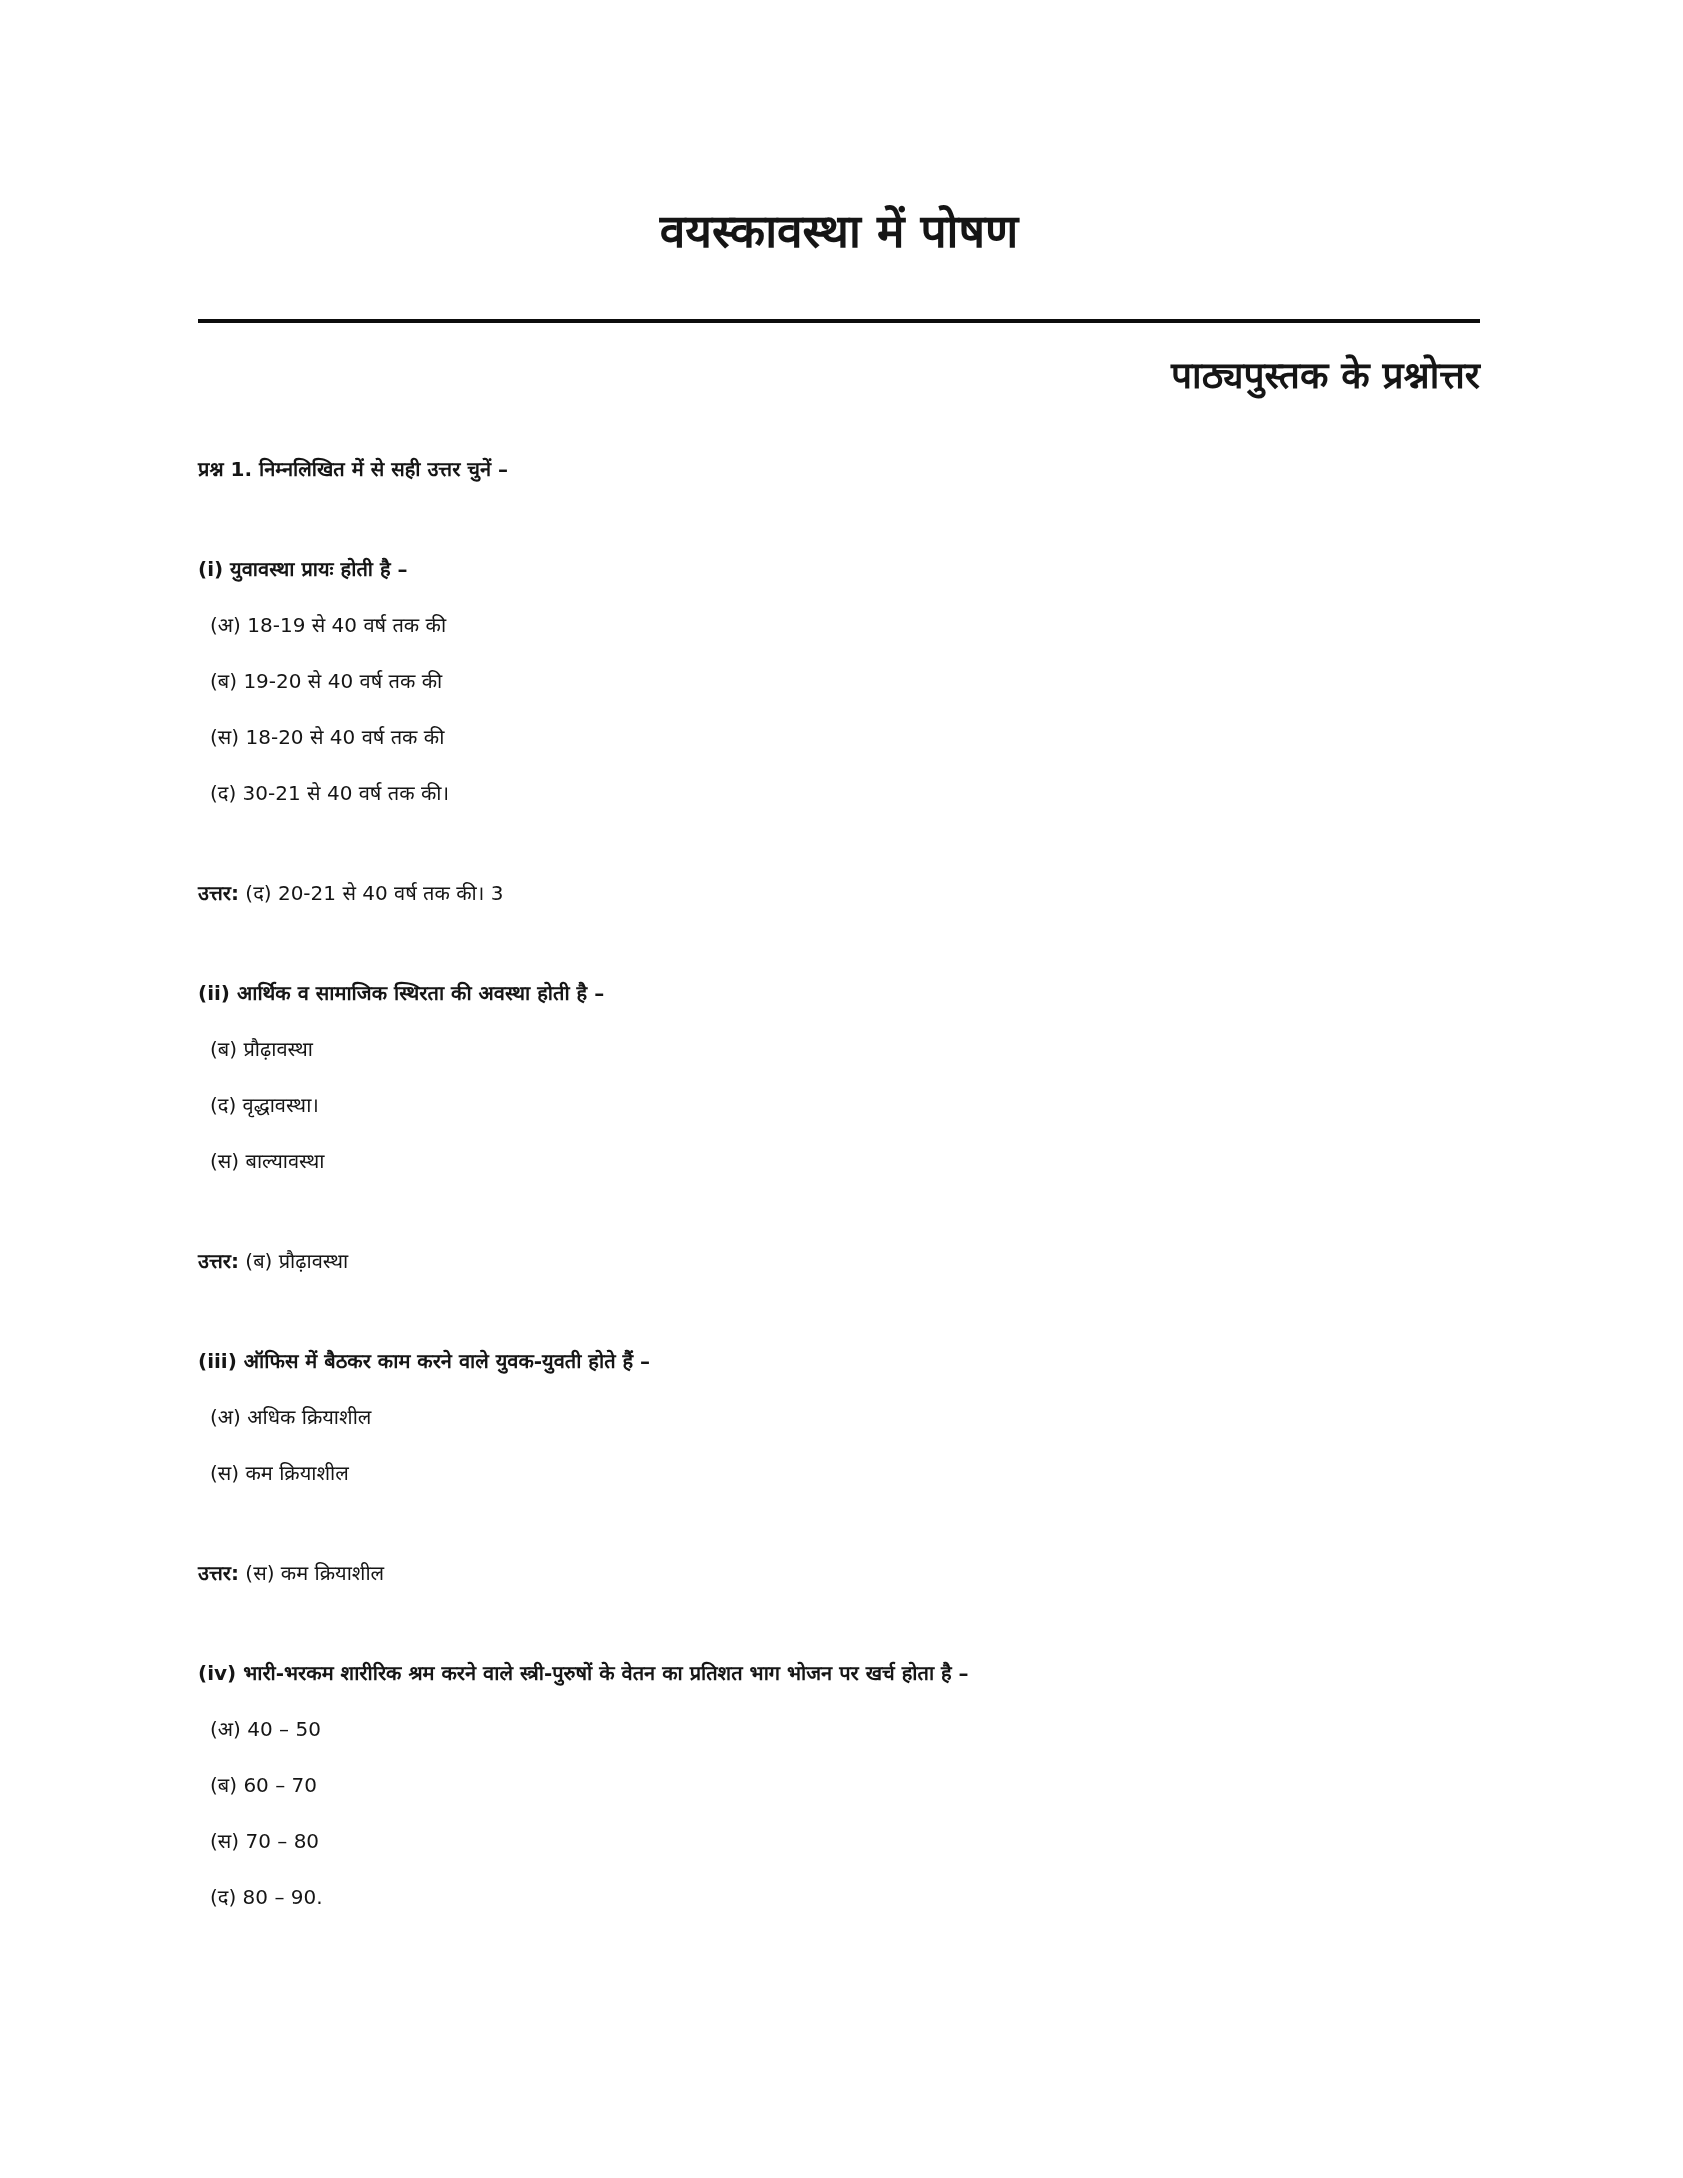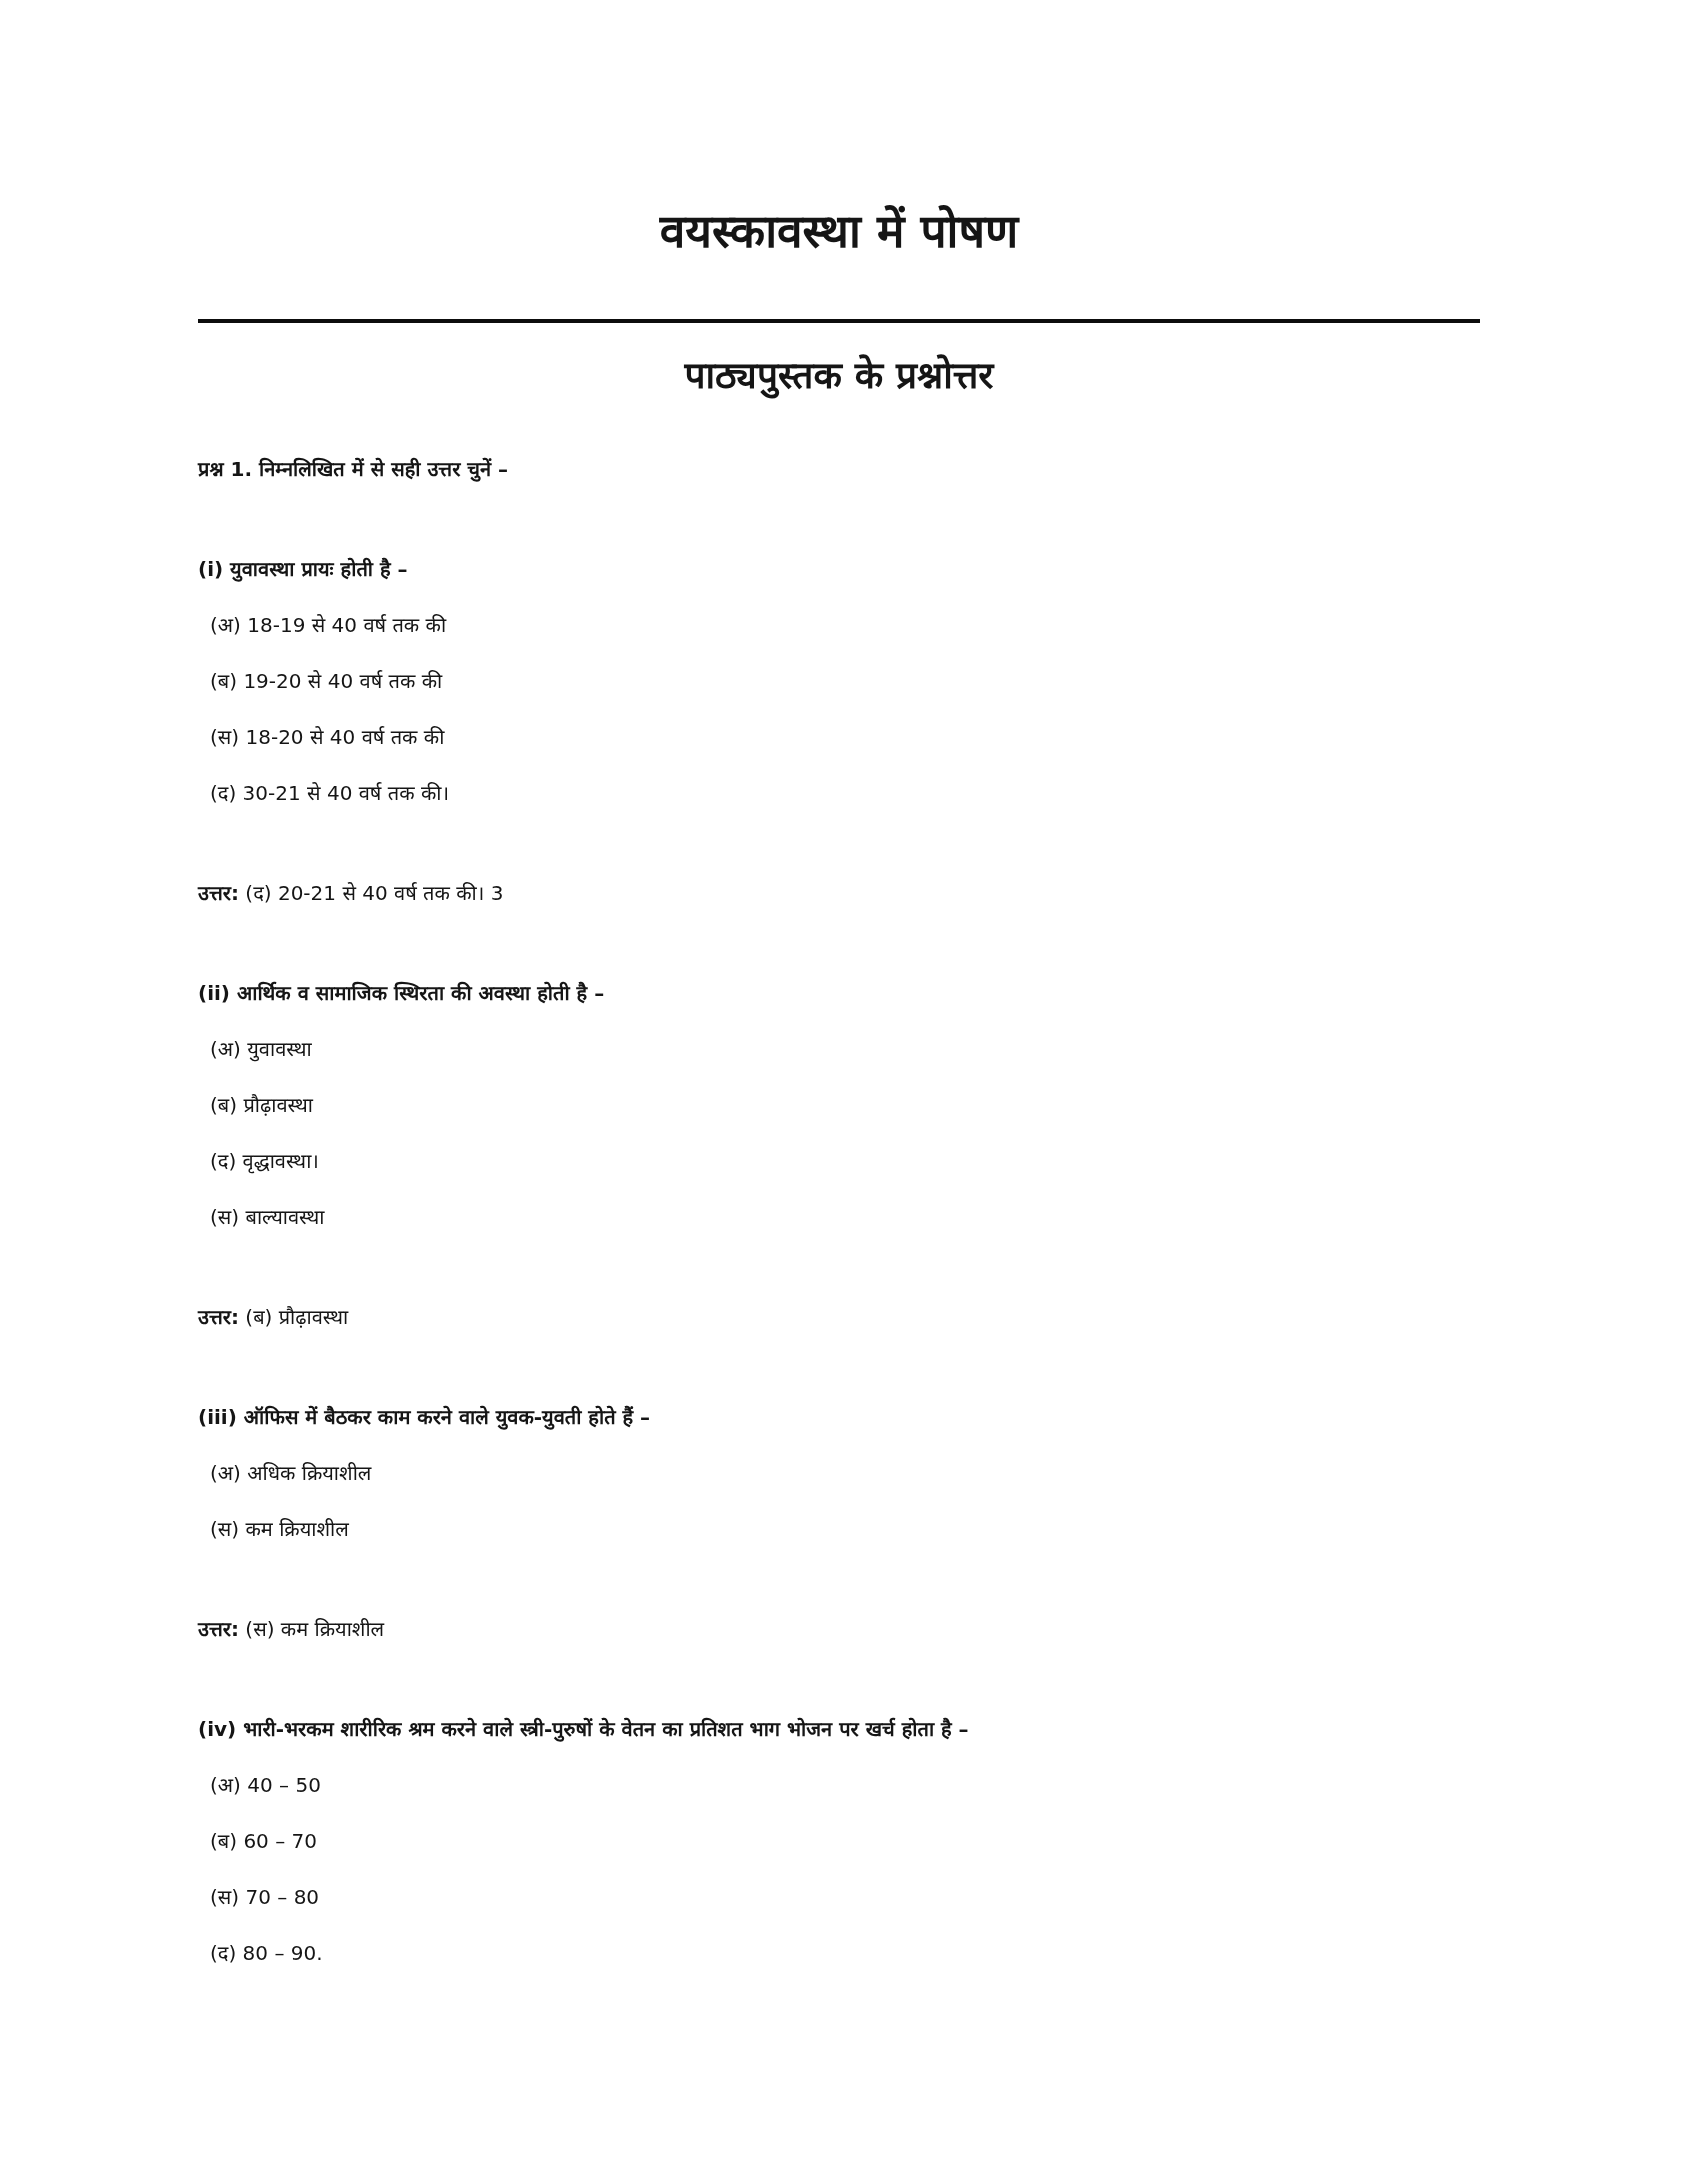--- a/index.html
+++ b/index.html
@@ -22,21 +22,21 @@
     line-height: 57px;
   }
   .divider {
     border: none;
     height: 4px;
     background: #0d0d0d;
     margin: 59px 0 0 0;
   }
   .doc-subtitle {
     margin: 28px 0 0 0;
-    text-align: center;
+    text-align: right;
     font-size: 37px;
     font-weight: bold;
     line-height: 50px;
   }
   .body-text { font-size: 20px; line-height: 44px; }
   .exercise-heading {
     margin: 46px 0 0 0;
     font-weight: bold;
   }
   .q-block { margin: 56px 0 0 0; }
@@ -62,21 +62,20 @@
     <p class="q-line"><span>(i)</span> <span>युवावस्था प्रायः होती है –</span></p>
     <p class="option">(अ) 18-19 से 40 वर्ष तक की</p>
     <p class="option">(ब) 19-20 से 40 वर्ष तक की</p>
     <p class="option">(स) 18-20 से 40 वर्ष तक की</p>
     <p class="option">(द) 30-21 से 40 वर्ष तक की।</p>
   </div>
   <p class="answer body-text"><span class="ans-label">उत्तर:</span> <span>(द) 20-21 से 40 वर्ष तक की। 3</span></p>
 
   <div class="q-block body-text">
     <p class="q-line"><span>(ii)</span> <span>आर्थिक व सामाजिक स्थिरता की अवस्था होती है –</span></p>
-    <p class="option">(अ) युवावस्था</p>
     <p class="option">(ब) प्रौढ़ावस्था</p>
     <p class="option">(द) वृद्धावस्था।</p>
     <p class="option">(स) बाल्यावस्था</p>
   </div>
   <p class="answer body-text"><span class="ans-label">उत्तर:</span> <span>(ब) प्रौढ़ावस्था</span></p>
 
   <div class="q-block body-text">
     <p class="q-line"><span>(iii)</span> <span>ऑफिस में बैठकर काम करने वाले युवक-युवती होते हैं –</span></p>
     <p class="option">(अ) अधिक क्रियाशील</p>
     <p class="option">(स) कम क्रियाशील</p>

